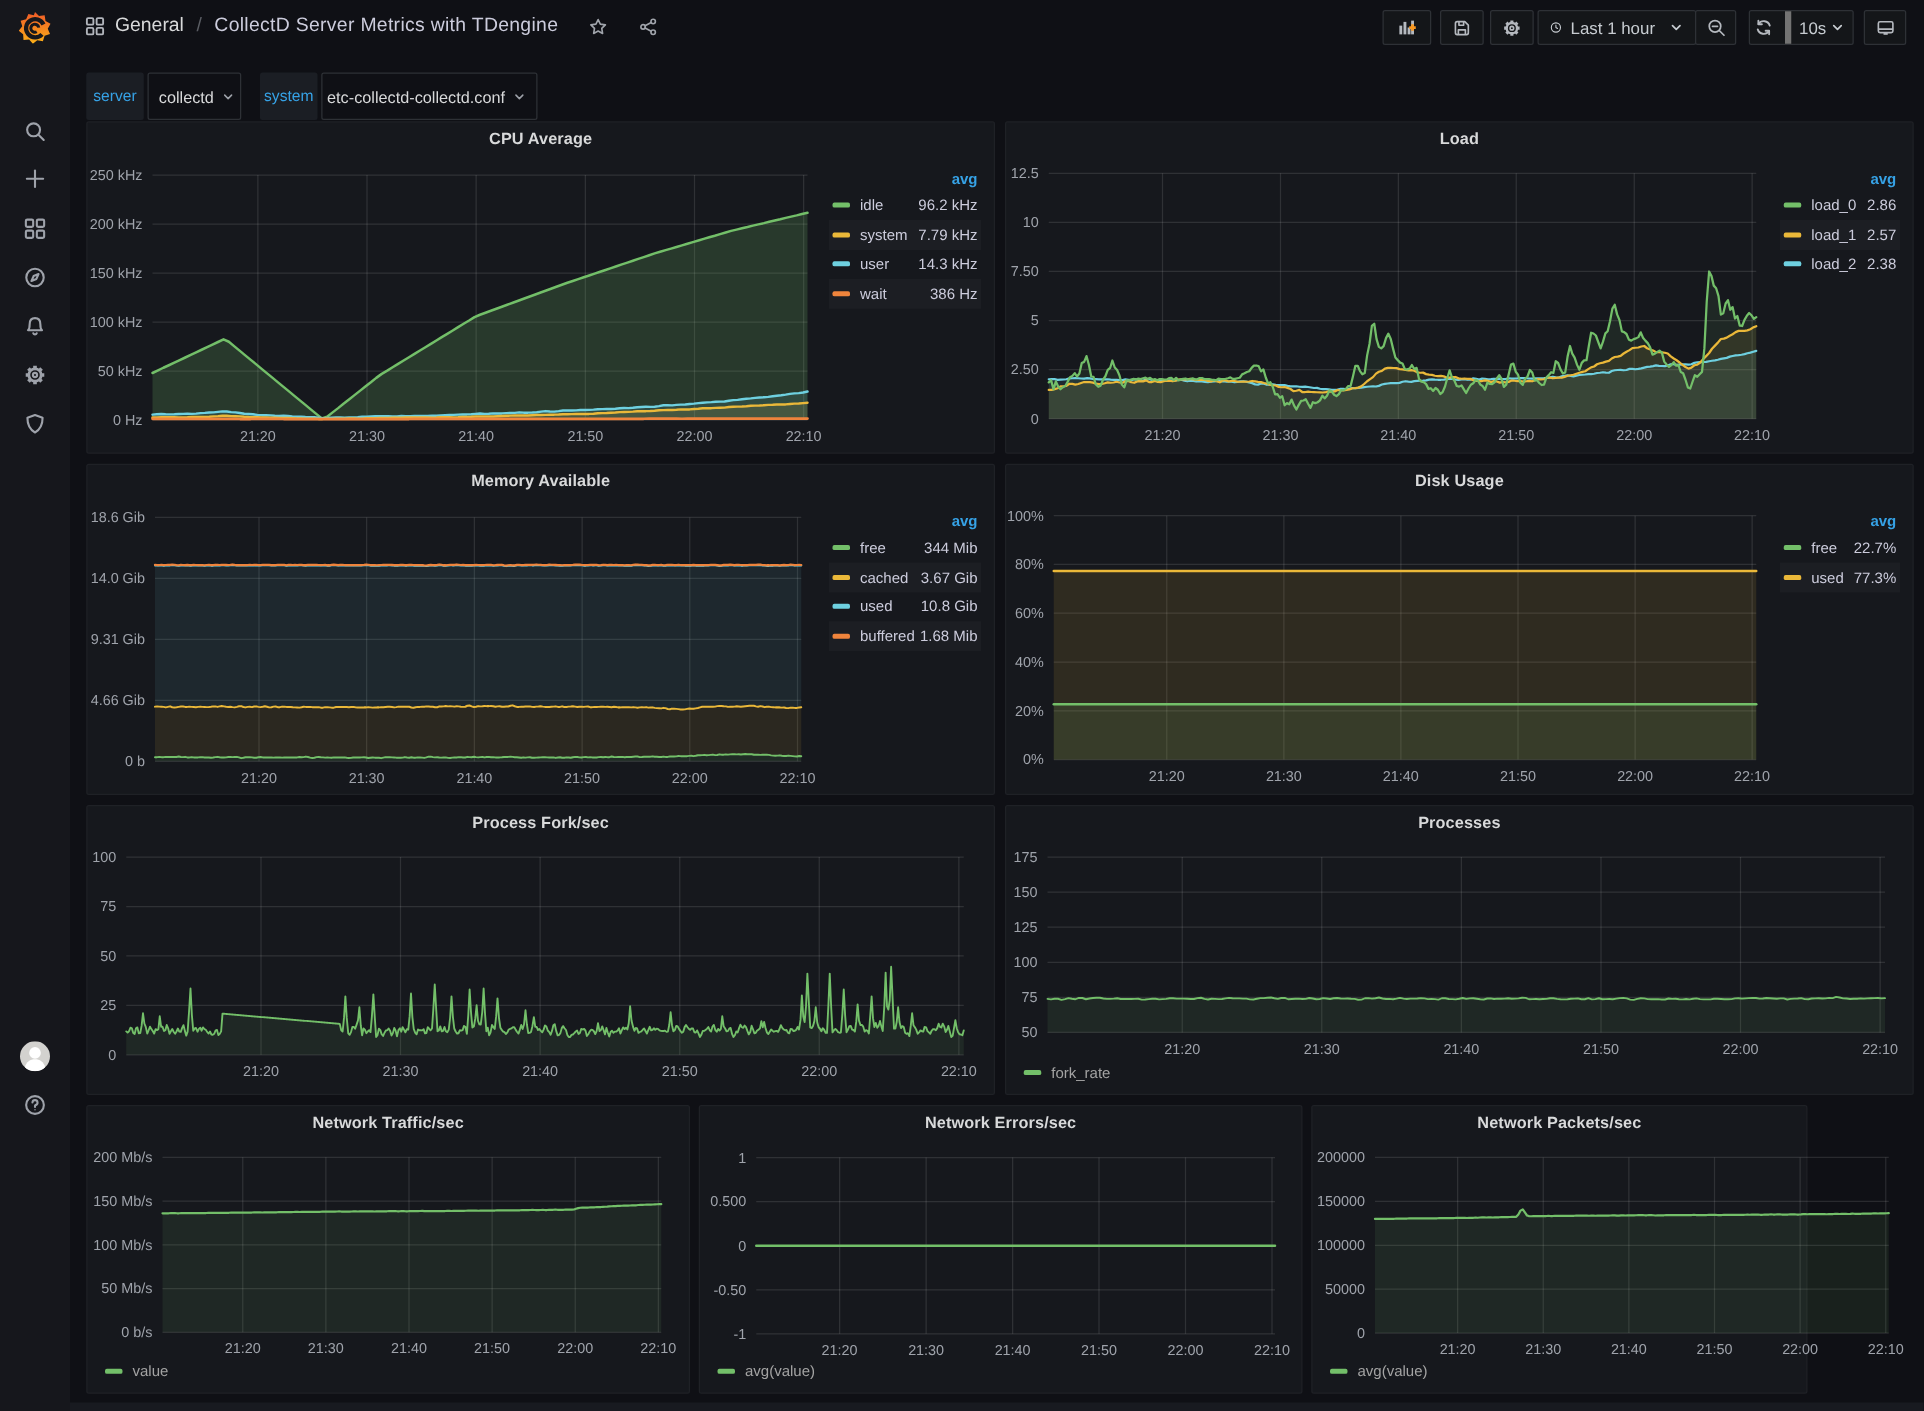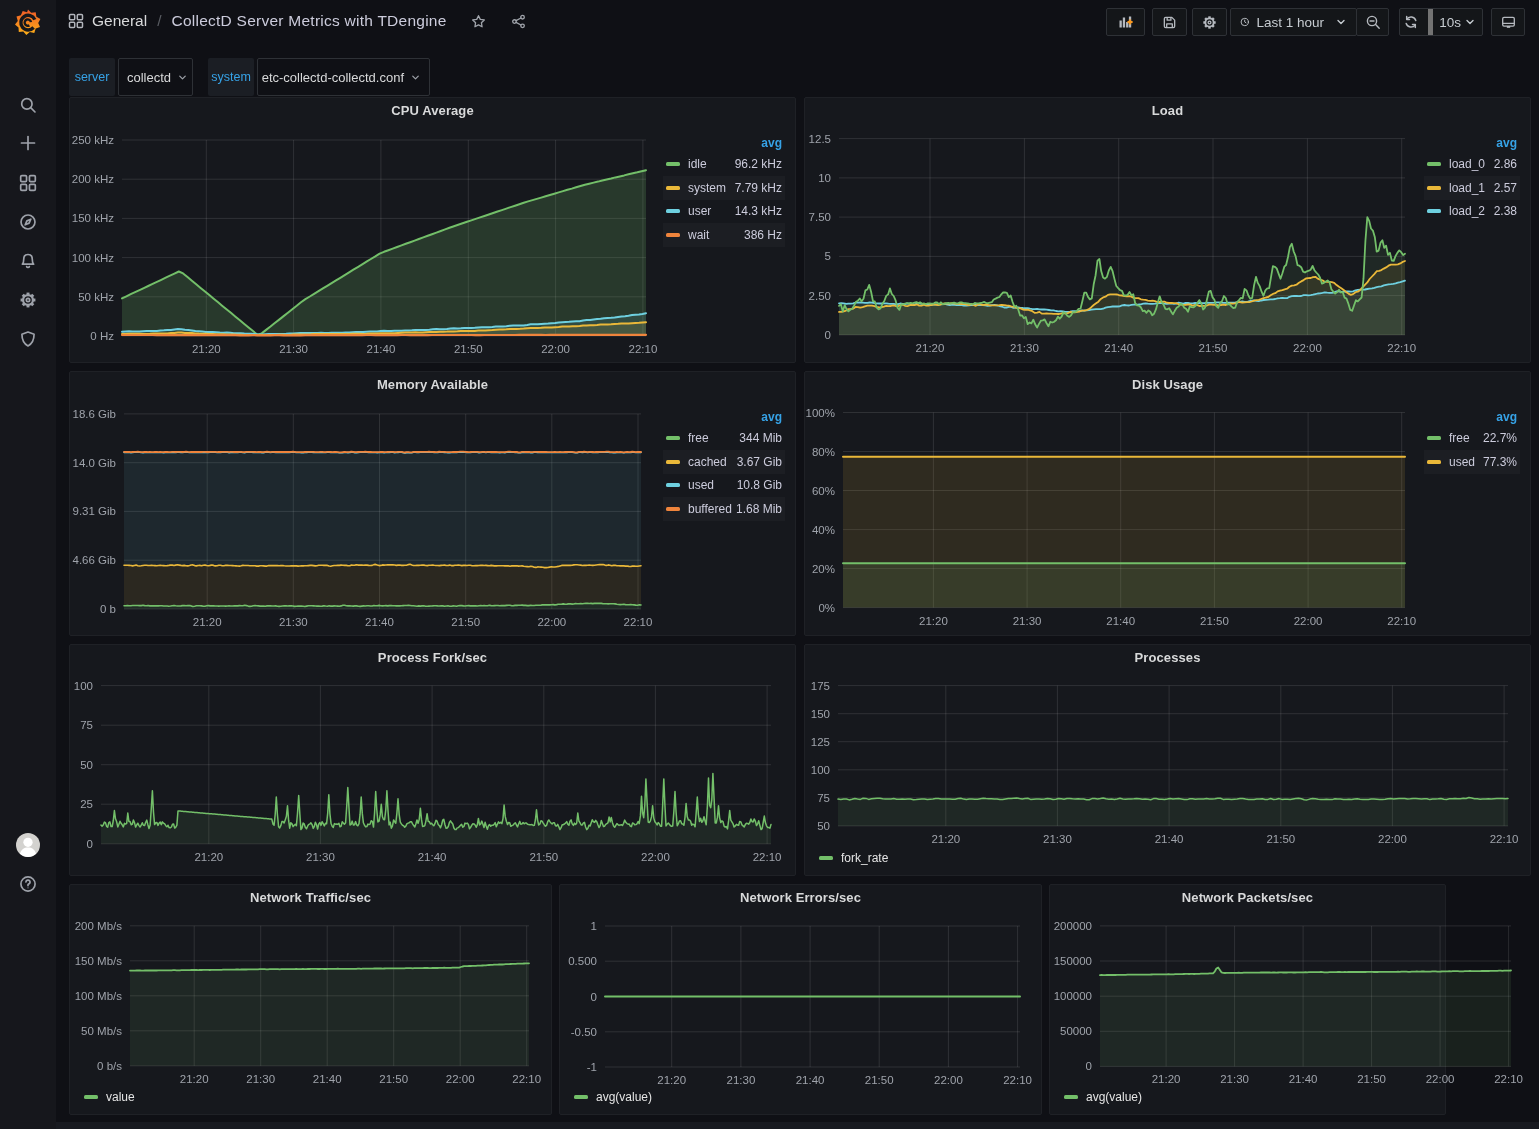--- a/index.html
+++ b/index.html
@@ -15,21 +15,21 @@
 .ptitle {position:absolute;left:0;top:5px;width:100%;text-align:center;color:#d8d9da;font-size:13px;font-weight:700;letter-spacing:.1px}
 .panel svg text {font-family:"Liberation Sans",sans-serif}
 .leg {position:absolute;font-size:12px;color:#ccccdc}
 .lr {height:23.5px;display:flex;align-items:center;padding:0 3px}
 .lr:nth-child(2n+3) {background:rgba(255,255,255,0.028)}
 .lr i {width:14px;height:4px;border-radius:1.5px;margin-right:8px;flex:none}
 .lr .ln {color:#ccccdc}
 .lr .lv {margin-left:auto;color:#ccccdc}
 .lh {justify-content:flex-end;height:20px}
 .avg {color:#36a2e6;font-weight:700}
-.legb {position:absolute;display:flex;align-items:center;font-size:12px;color:#e5e5e5}
+.legb {position:absolute;display:flex;align-items:center;font-size:12px;color:#a3a3a3}
 .legb i {width:14px;height:4px;border-radius:1.5px;margin-right:8px}
 .bstrip {position:absolute;left:56px;top:1122px;width:1483px;height:7px;background:#181a20}
 </style></head><body>
 <div class="sidebar">
     <div class="sicon" style="top:9px">
       <svg width="26" height="26" viewBox="0 0 26 26">
 <defs>
           <linearGradient id="glg" x1="0" y1="0" x2="0" y2="1">
 <stop offset="0" stop-color="#f05a28"></stop>
             <stop offset="1" stop-color="#fbb018"></stop>

